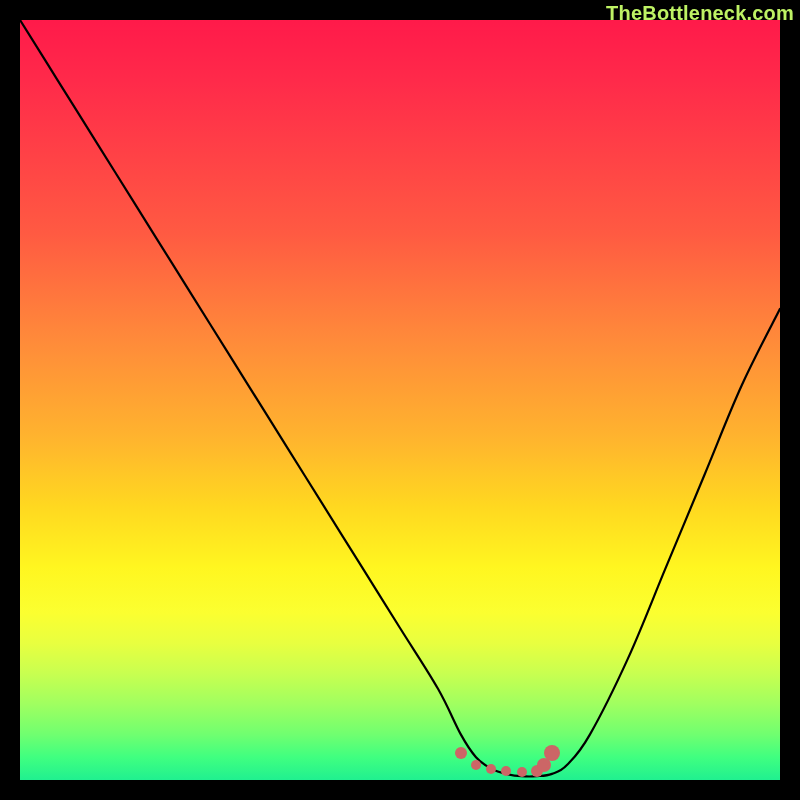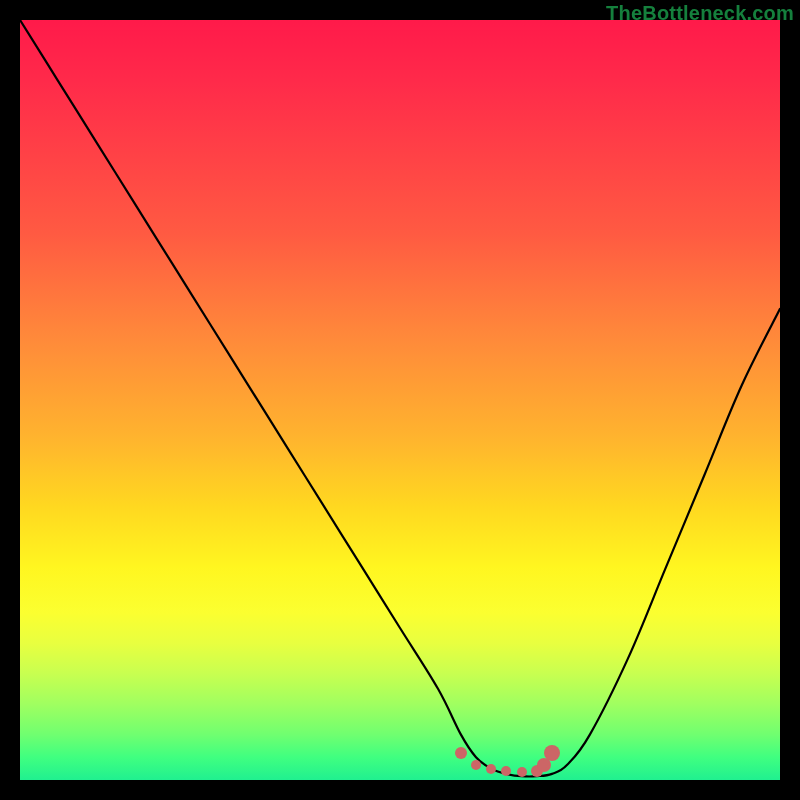--- a/index.html
+++ b/index.html
@@ -32,21 +32,21 @@
       #40ff80 97%,
       #20f090 100%);
   }
   .attrib {
     position: absolute;
     top: 2px;
     right: 6px;
     font-family: Arial, Helvetica, sans-serif;
     font-size: 20px;
     font-weight: bold;
-    color: #15803d;
+    color: #bef264;
     letter-spacing: 0.2px;
   }
   svg.curve {
     position: absolute;
     left: 0; top: 0;
     width: 760px; height: 760px;
   }
   .markers {
     position: absolute;
     left: 0; top: 0;

